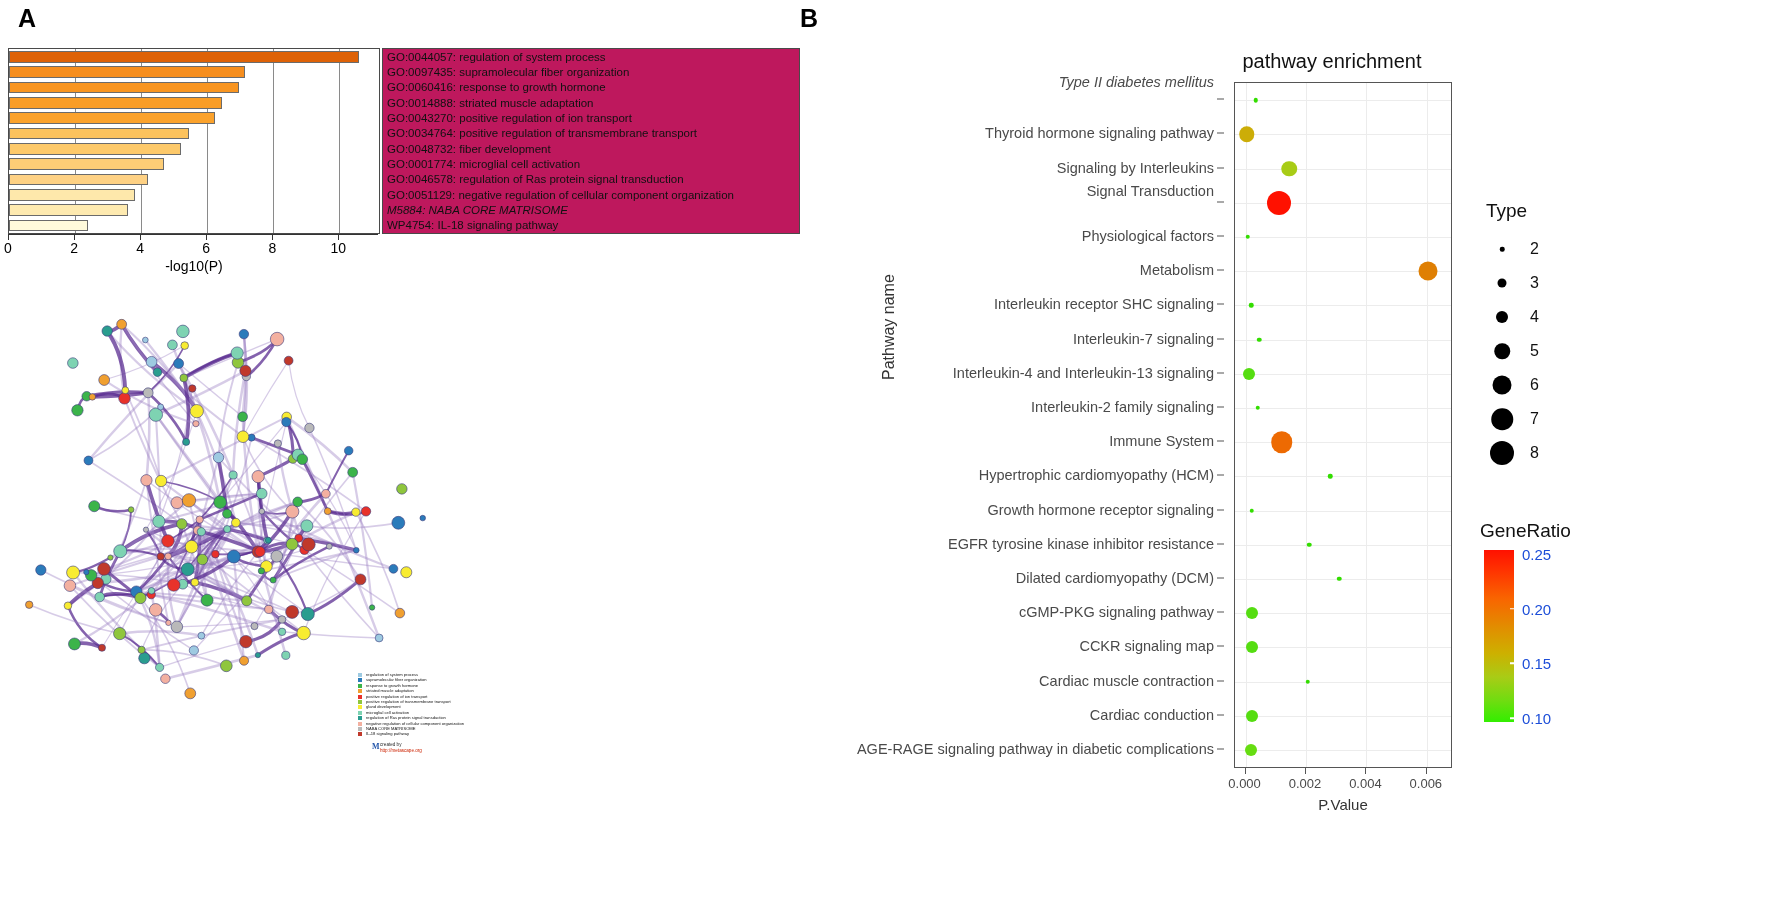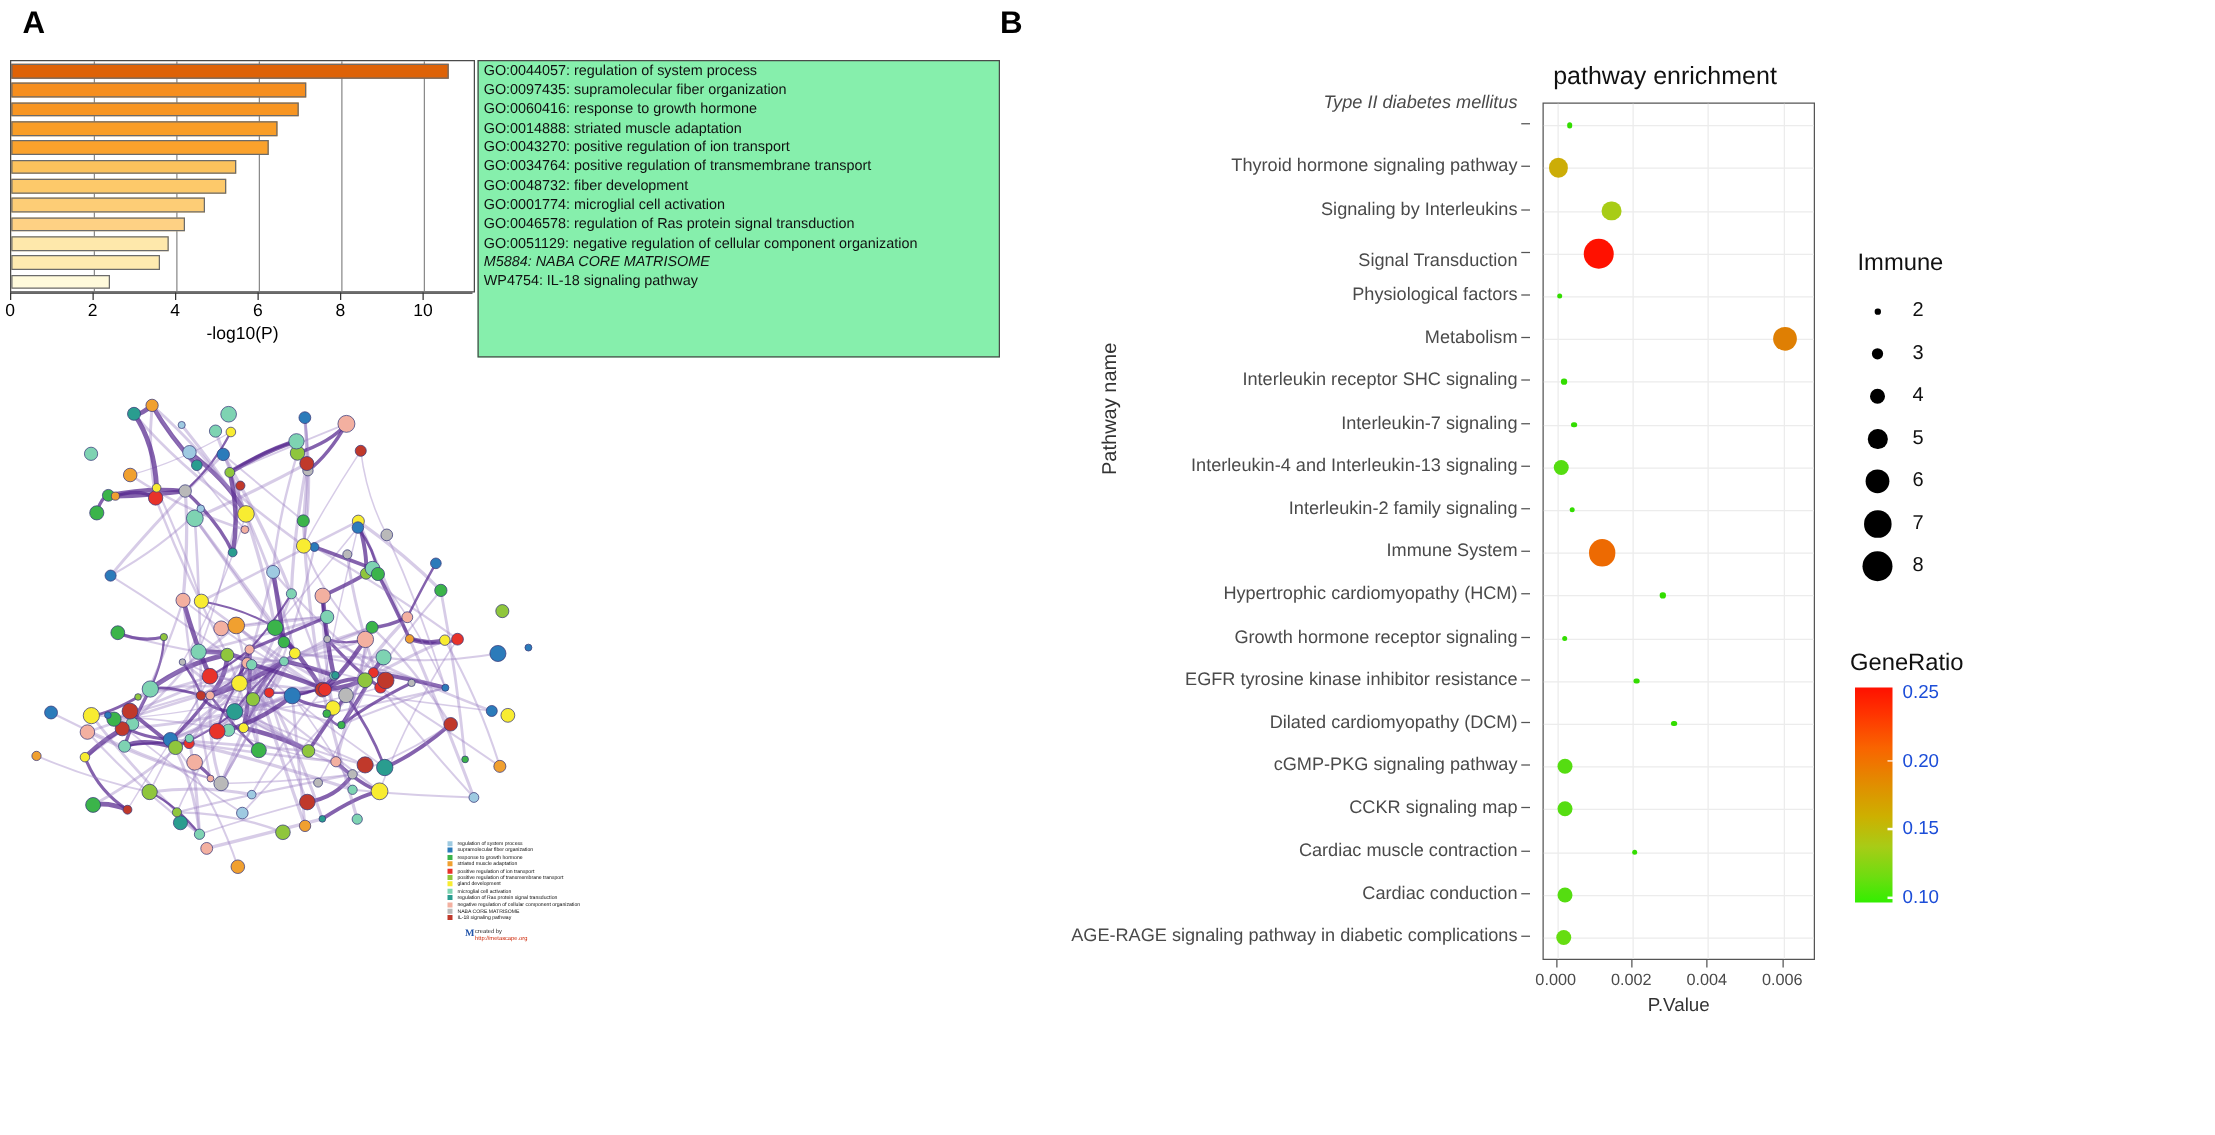--- a/index.html
+++ b/index.html
@@ -9,21 +9,21 @@
   
   #barchart{position:absolute;left:8px;top:48px;width:372px;height:186px;border:1px solid #4a4a4a;box-sizing:border-box;background:#fff;}
   .bgrid{position:absolute;top:0;bottom:0;width:1px;background:#8a8a8a;}
   .brow{position:absolute;left:0;height:12px;}
   .bar{position:absolute;left:0;top:0;height:100%;border:1px solid #6b6b6b;box-sizing:border-box;}
   #baxis{position:absolute;left:8px;top:234px;width:372px;height:10px;}
   #baxis .tick{position:absolute;top:0;width:1px;height:6px;background:#333;}
   #btlabels{position:absolute;left:0px;top:240px;width:400px;height:20px;}
   #btlabels span{position:absolute;font-size:14px;color:#000;transform:translateX(-50%);}
   #bxtitle{position:absolute;left:8px;top:258px;width:372px;text-align:center;font-size:14px;}
-  #blegend{position:absolute;left:382px;top:48px;width:418px;height:238px;border:1px solid #4a4a4a;box-sizing:border-box;background:#86efac;}
+  #blegend{position:absolute;left:382px;top:48px;width:418px;height:186px;border:1px solid #4a4a4a;box-sizing:border-box;background:#be185d;}
   #blegend .lg{position:absolute;left:4px;font-size:11.5px;color:#111;white-space:nowrap;line-height:12px;}
 
   
   #network{position:absolute;left:0px;top:290px;width:500px;height:480px;}
   #network svg{display:block;}
   #netlegend{position:absolute;left:358px;top:672px;width:140px;height:70px;}
   #netlegend .nl{position:relative;height:5.4px;font-size:4.1px;line-height:5.4px;white-space:nowrap;color:#111;padding-left:8px;}
   #netlegend .sw{position:absolute;left:0;top:1px;width:4px;height:4px;}
   #netcred{position:absolute;left:380px;top:742px;font-size:4.6px;color:#2a2a2a;line-height:6px;}
   #netcred .url{color:#cc2200;}
@@ -607,21 +607,21 @@
     <div class="dot" title="Cardiac conduction" style="width: 12px; height: 12px; left: 16.6154px; top: 632.7px; background: rgb(85, 221, 17);"></div>
     <div class="dot" title="AGE-RAGE signaling pathway in diabetic complications" style="width: 12px; height: 12px; left: 16.0112px; top: 666.9px; background: rgb(102, 221, 17);"></div>
   </div>
 <div id="ylabels">
     <div class="yl" style="top: 0; font-style: italic;">Type II diabetes mellitus</div>
     <div class="ytk" style="top: 17.1px;"></div>
     <div class="yl" style="top: 51.3px;">Thyroid hormone signaling pathway</div>
     <div class="ytk" style="top: 51.3px;"></div>
     <div class="yl" style="top: 85.5px;">Signaling by Interleukins</div>
     <div class="ytk" style="top: 85.5px;"></div>
-    <div class="yl" style="top: 127px; margin-left: 36px;">Signal Transduction</div>
+    <div class="yl" style="top: 109px; margin-left: 36px;">Signal Transduction</div>
     <div class="ytk" style="top: 119.7px;"></div>
     <div class="yl" style="top: 153.9px;">Physiological factors</div>
     <div class="ytk" style="top: 153.9px;"></div>
     <div class="yl" style="top: 188.1px;">Metabolism</div>
     <div class="ytk" style="top: 188.1px;"></div>
     <div class="yl" style="top: 222.3px;">Interleukin receptor SHC signaling</div>
     <div class="ytk" style="top: 222.3px;"></div>
     <div class="yl" style="top: 256.5px;">Interleukin-7 signaling</div>
     <div class="ytk" style="top: 256.5px;"></div>
     <div class="yl" style="top: 290.7px;">Interleukin-4 and Interleukin-13 signaling</div>
@@ -657,21 +657,21 @@
   </div>
 <div id="xlabels">
     <span style="left: 10.5734px;">0.000</span>
     <span style="left: 70.993px;">0.002</span>
     <span style="left: 131.413px;">0.004</span>
     <span style="left: 191.832px;">0.006</span>
   </div>
 <div id="xtitle">P.Value</div>
 
 <div id="countleg">
-  <div class="ct">Immune</div>
+  <div class="ct">Type</div>
   <div id="countrows">
       <div class="crow">
         <div class="cdot" style="width: 4.5px; height: 4.5px;"></div>
         <div class="cnum">2</div>
       </div>
       <div class="crow">
         <div class="cdot" style="width: 9px; height: 9px;"></div>
         <div class="cnum">3</div>
       </div>
       <div class="crow">

